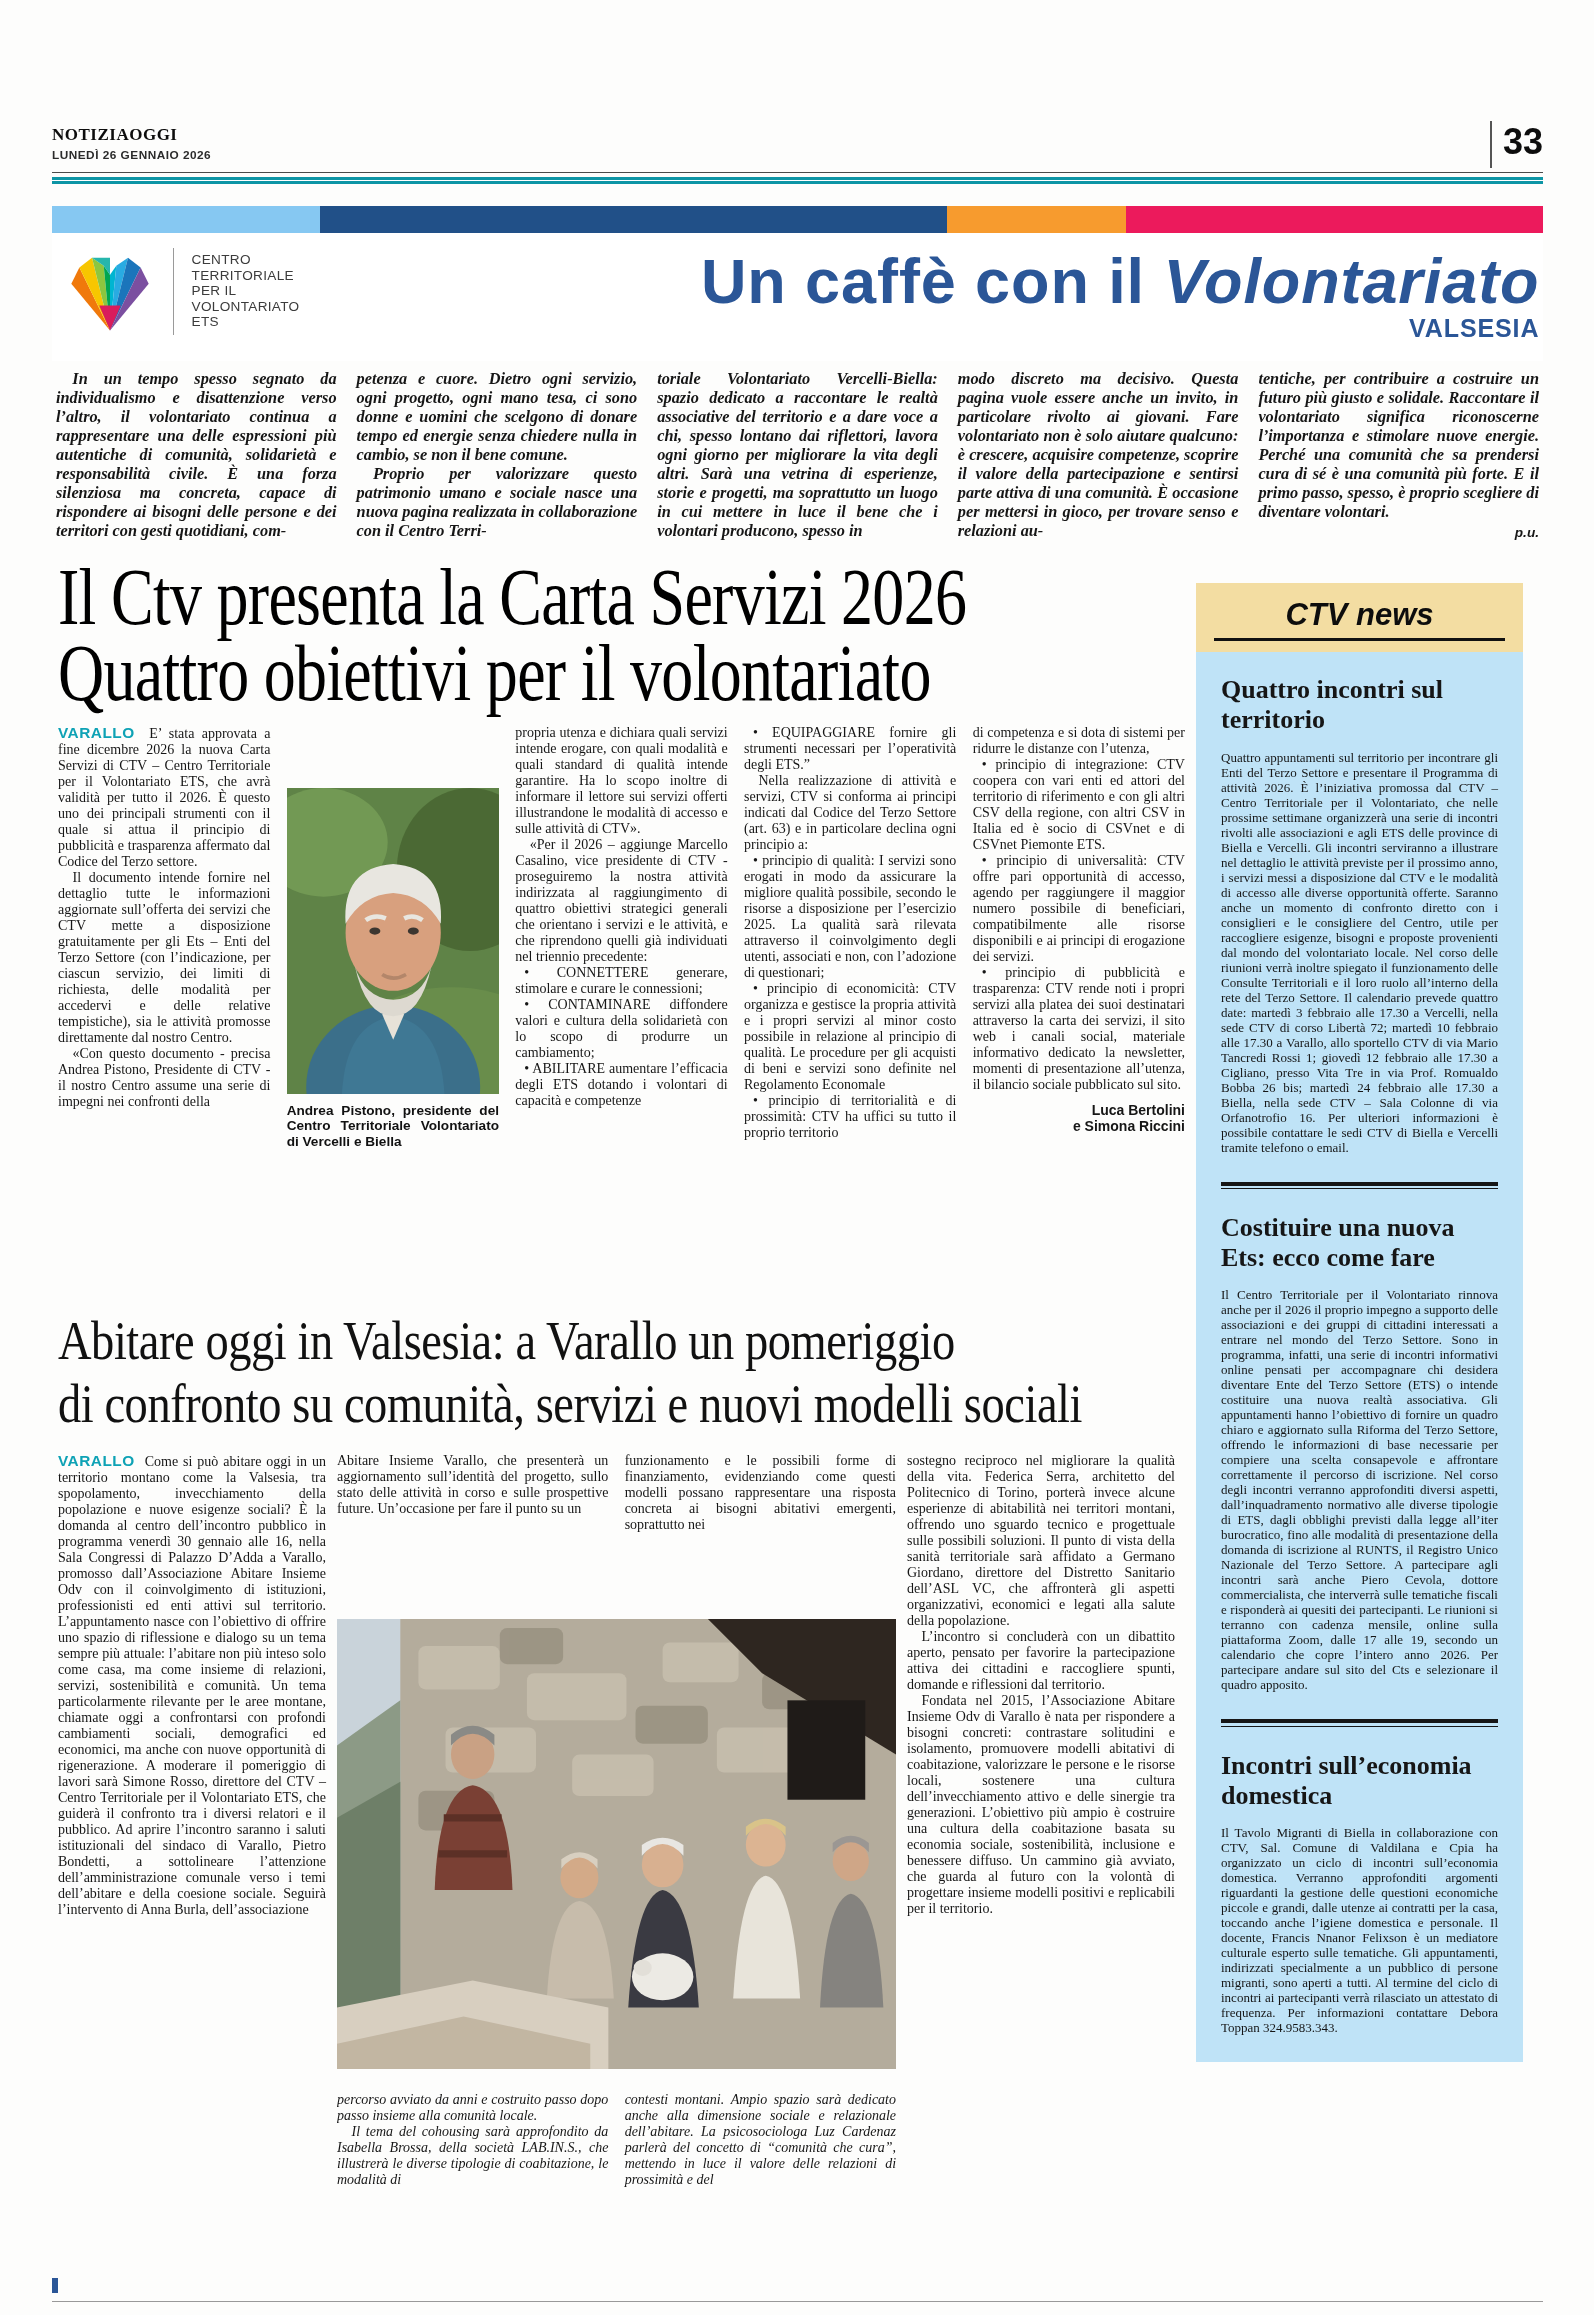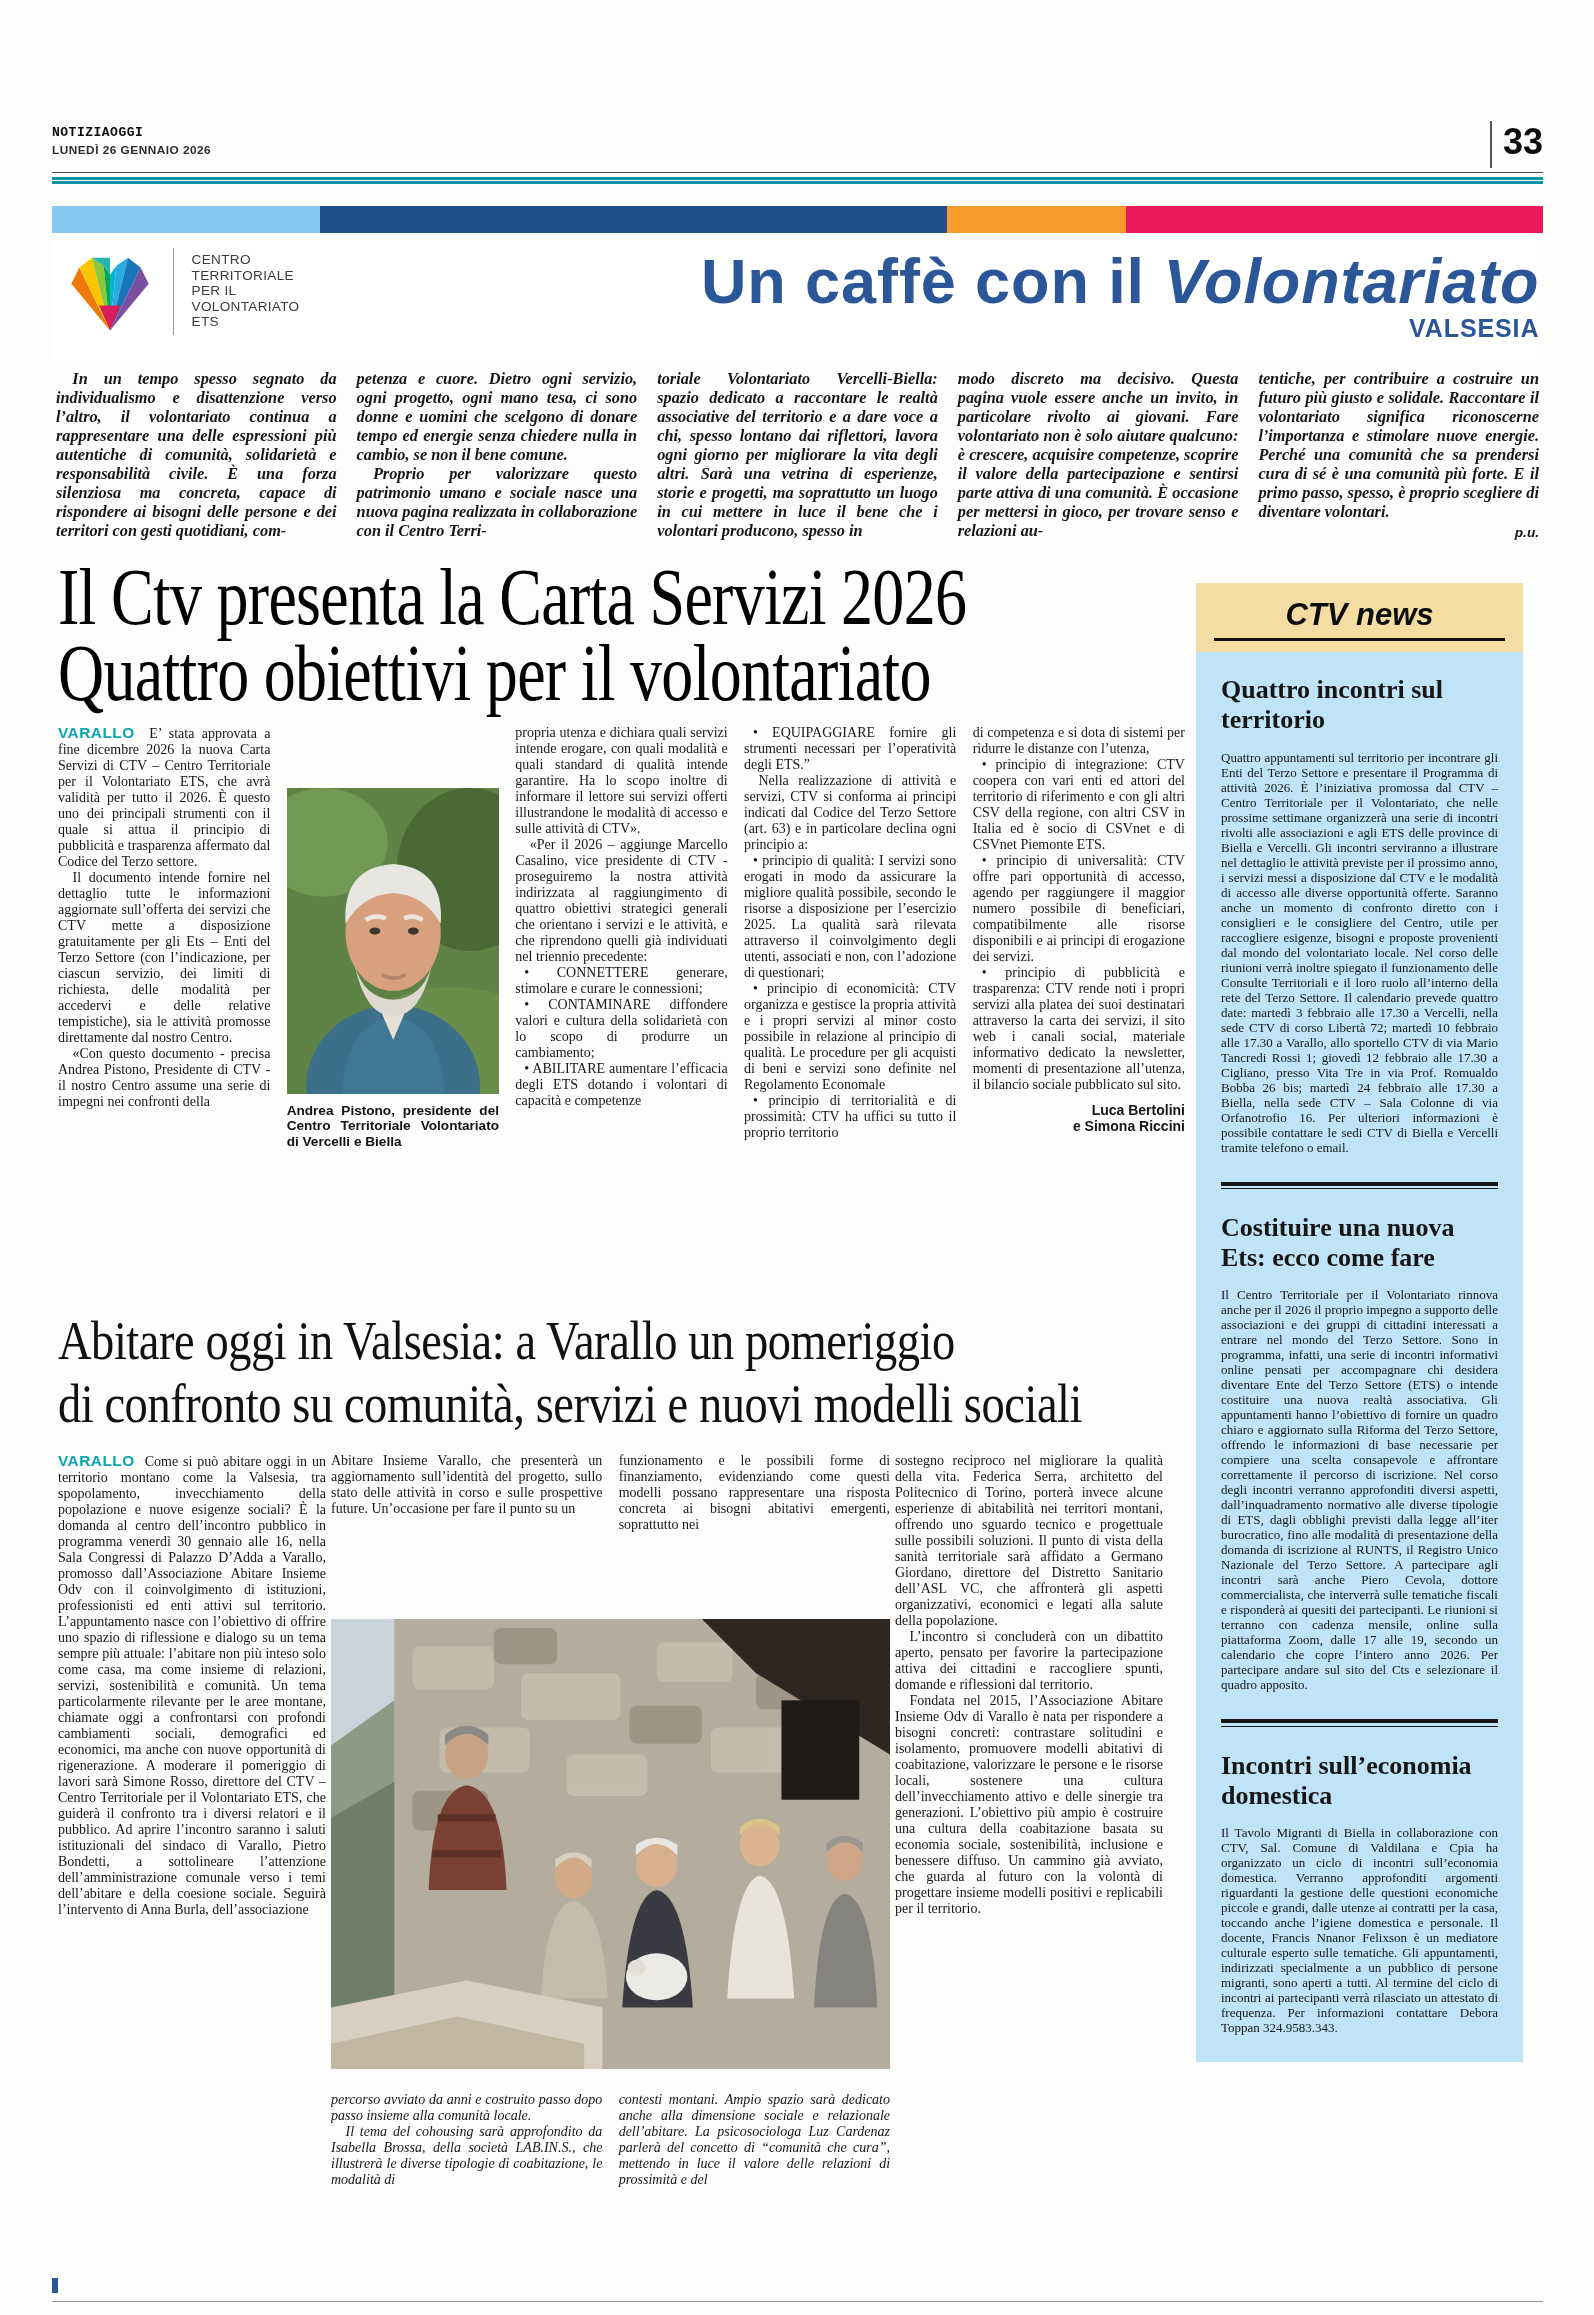--- a/index.html
+++ b/index.html
@@ -2,21 +2,21 @@
 <html lang="it" style="font-size:14.5px"><head>
 <meta charset="utf-8">
 <style>
   html,body{margin:0;padding:0;}
   body{width:1595px;height:2316px;background:#fdfdfc;position:relative;
        font-family:"Liberation Serif",serif;color:#161616;overflow:hidden;}
   .abs{position:absolute;}
 
   
   #header{top:125px;left:52px;right:52px;}
-  .masthead{font-family:Liberation Mono, monospace;font-weight:bold;font-size:13px;
+  .masthead{font-family:Liberation Serif, serif;font-weight:bold;font-size:17px;
             letter-spacing:0.5px;color:#0d0d0d;}
   .edition-date{font-family:"Liberation Sans",sans-serif;font-size:11.8px;font-weight:bold;
             color:#2b2b2b;letter-spacing:0.5px;margin-top:2.7px;}
   .pagenum-wrap{position:absolute;right:0;top:-3.6px;display:flex;align-items:flex-start;gap:11px;}
   .pagenum-bar{width:1.8px;height:47px;background:#555;}
   .pagenum{font-family:"Liberation Sans",sans-serif;font-weight:bold;font-size:36px;line-height:42px;color:#0d0d0d;}
   #header-rule{top:172px;left:52px;right:52px;border-top:1.8px solid #4a4a4a;}
   #teal-rule{top:177px;left:52px;right:52px;height:7.2px;
              background:linear-gradient(#0d95a5 0 2.7px,#ffffff 2.7px 3.6px,#0d95a5 3.6px 7.2px);}
 
@@ -60,21 +60,21 @@
             font-size:15.4px;letter-spacing:0.5px;}
   #a1-body{top:725px;left:58px;width:1127px;height:572px;display:flex;gap:16.3px;overflow:hidden;}
   #a1-body .col{flex:1;}
   .photo-col{padding-top:63px;}
   .portrait{width:100%;height:306px;display:block;background:#6a8f4f;}
   .caption{font-family:"Liberation Sans",sans-serif;font-weight:bold;font-size:13.6px;
            line-height:15.4px;margin-top:9px;color:#111;}
   .signature{margin-top:9px;text-align:right;font-family:"Liberation Sans",sans-serif;
              font-weight:bold;font-size:14px;line-height:16.3px;}
 
-  #a2-body{top:1453px;left:58px;width:1127px;height:830px;display:flex;gap:5px;overflow:hidden;}
+  #a2-body{top:1453px;left:58px;width:1127px;height:830px;display:flex;gap:11px;overflow:hidden;}
   #a2-body .col1,#a2-body .col4{flex:0 0 268px;}
   #a2-body .middle{flex:0 0 559px;display:flex;flex-direction:column;}
   .mid-row{display:flex;gap:16.3px;}
   .mid-row .subcol{flex:1;}
   .mid-top{height:166px;overflow:hidden;}
   .mid-bottom{margin-top:23px;flex:1;overflow:hidden;font-style:italic;}
   .groupphoto{width:559px;height:450px;display:block;background:#b9b2a4;}
 
   
   #sidebar{top:583px;left:1196px;width:327px;}

